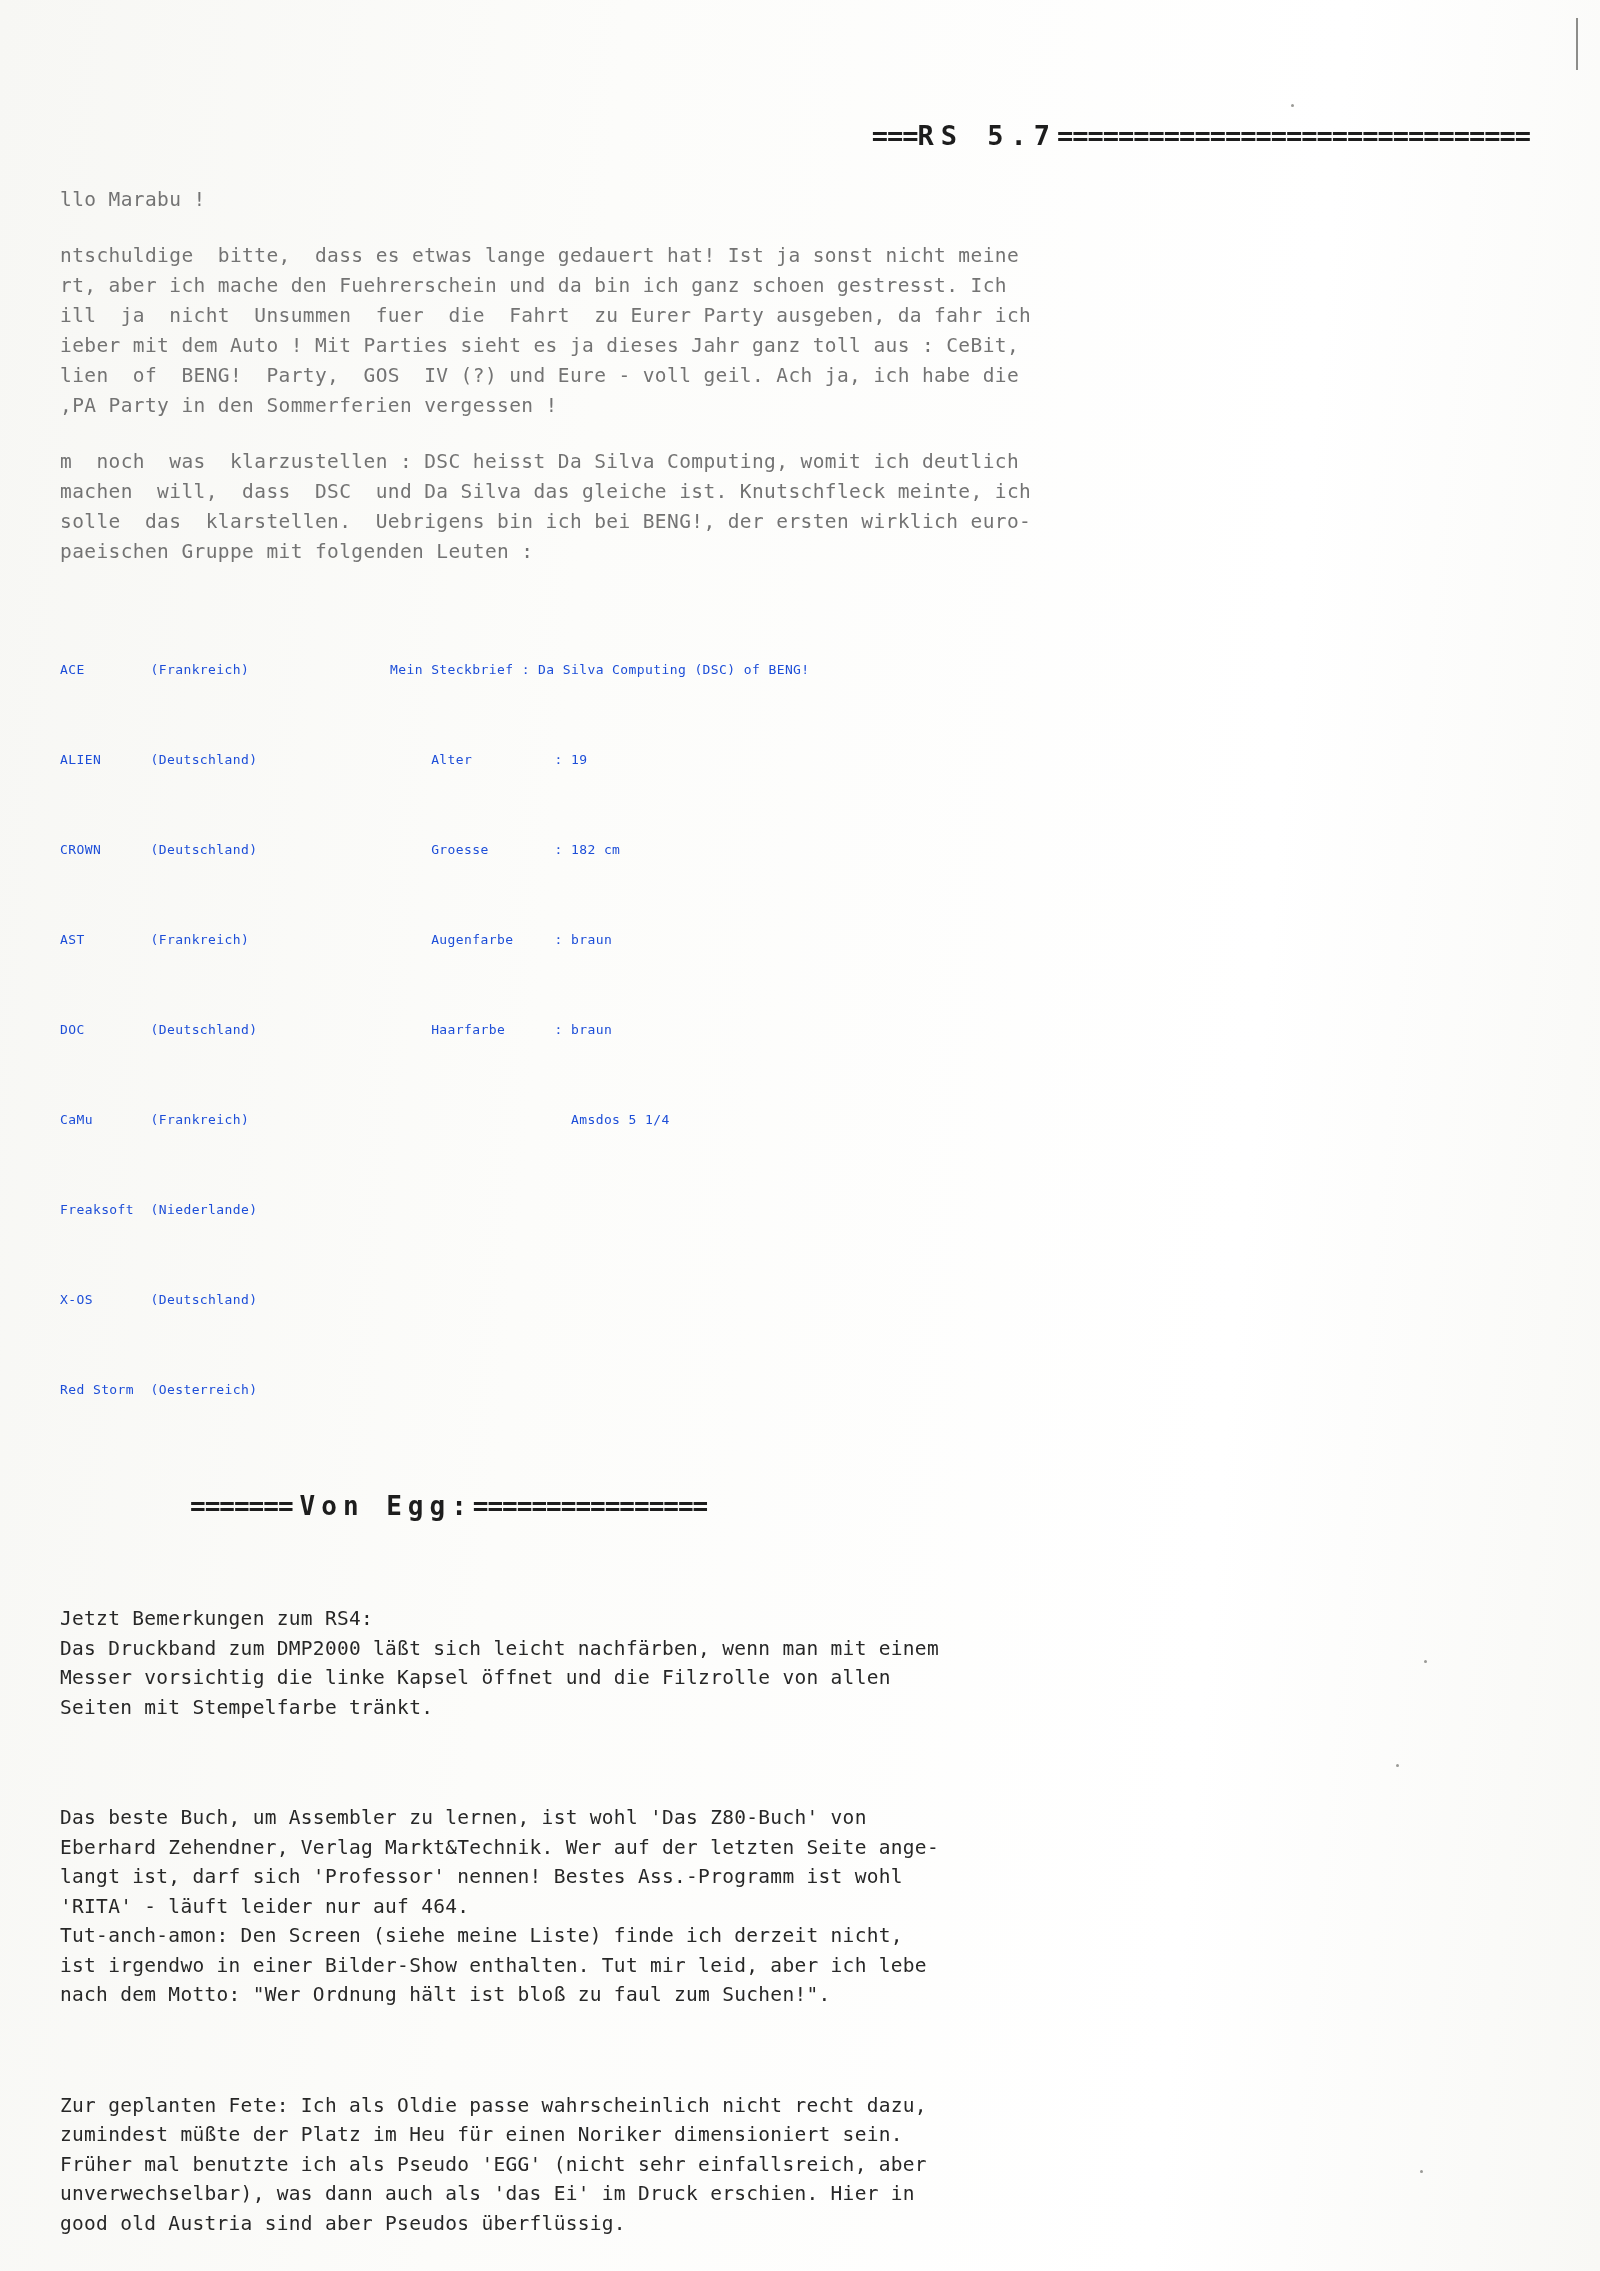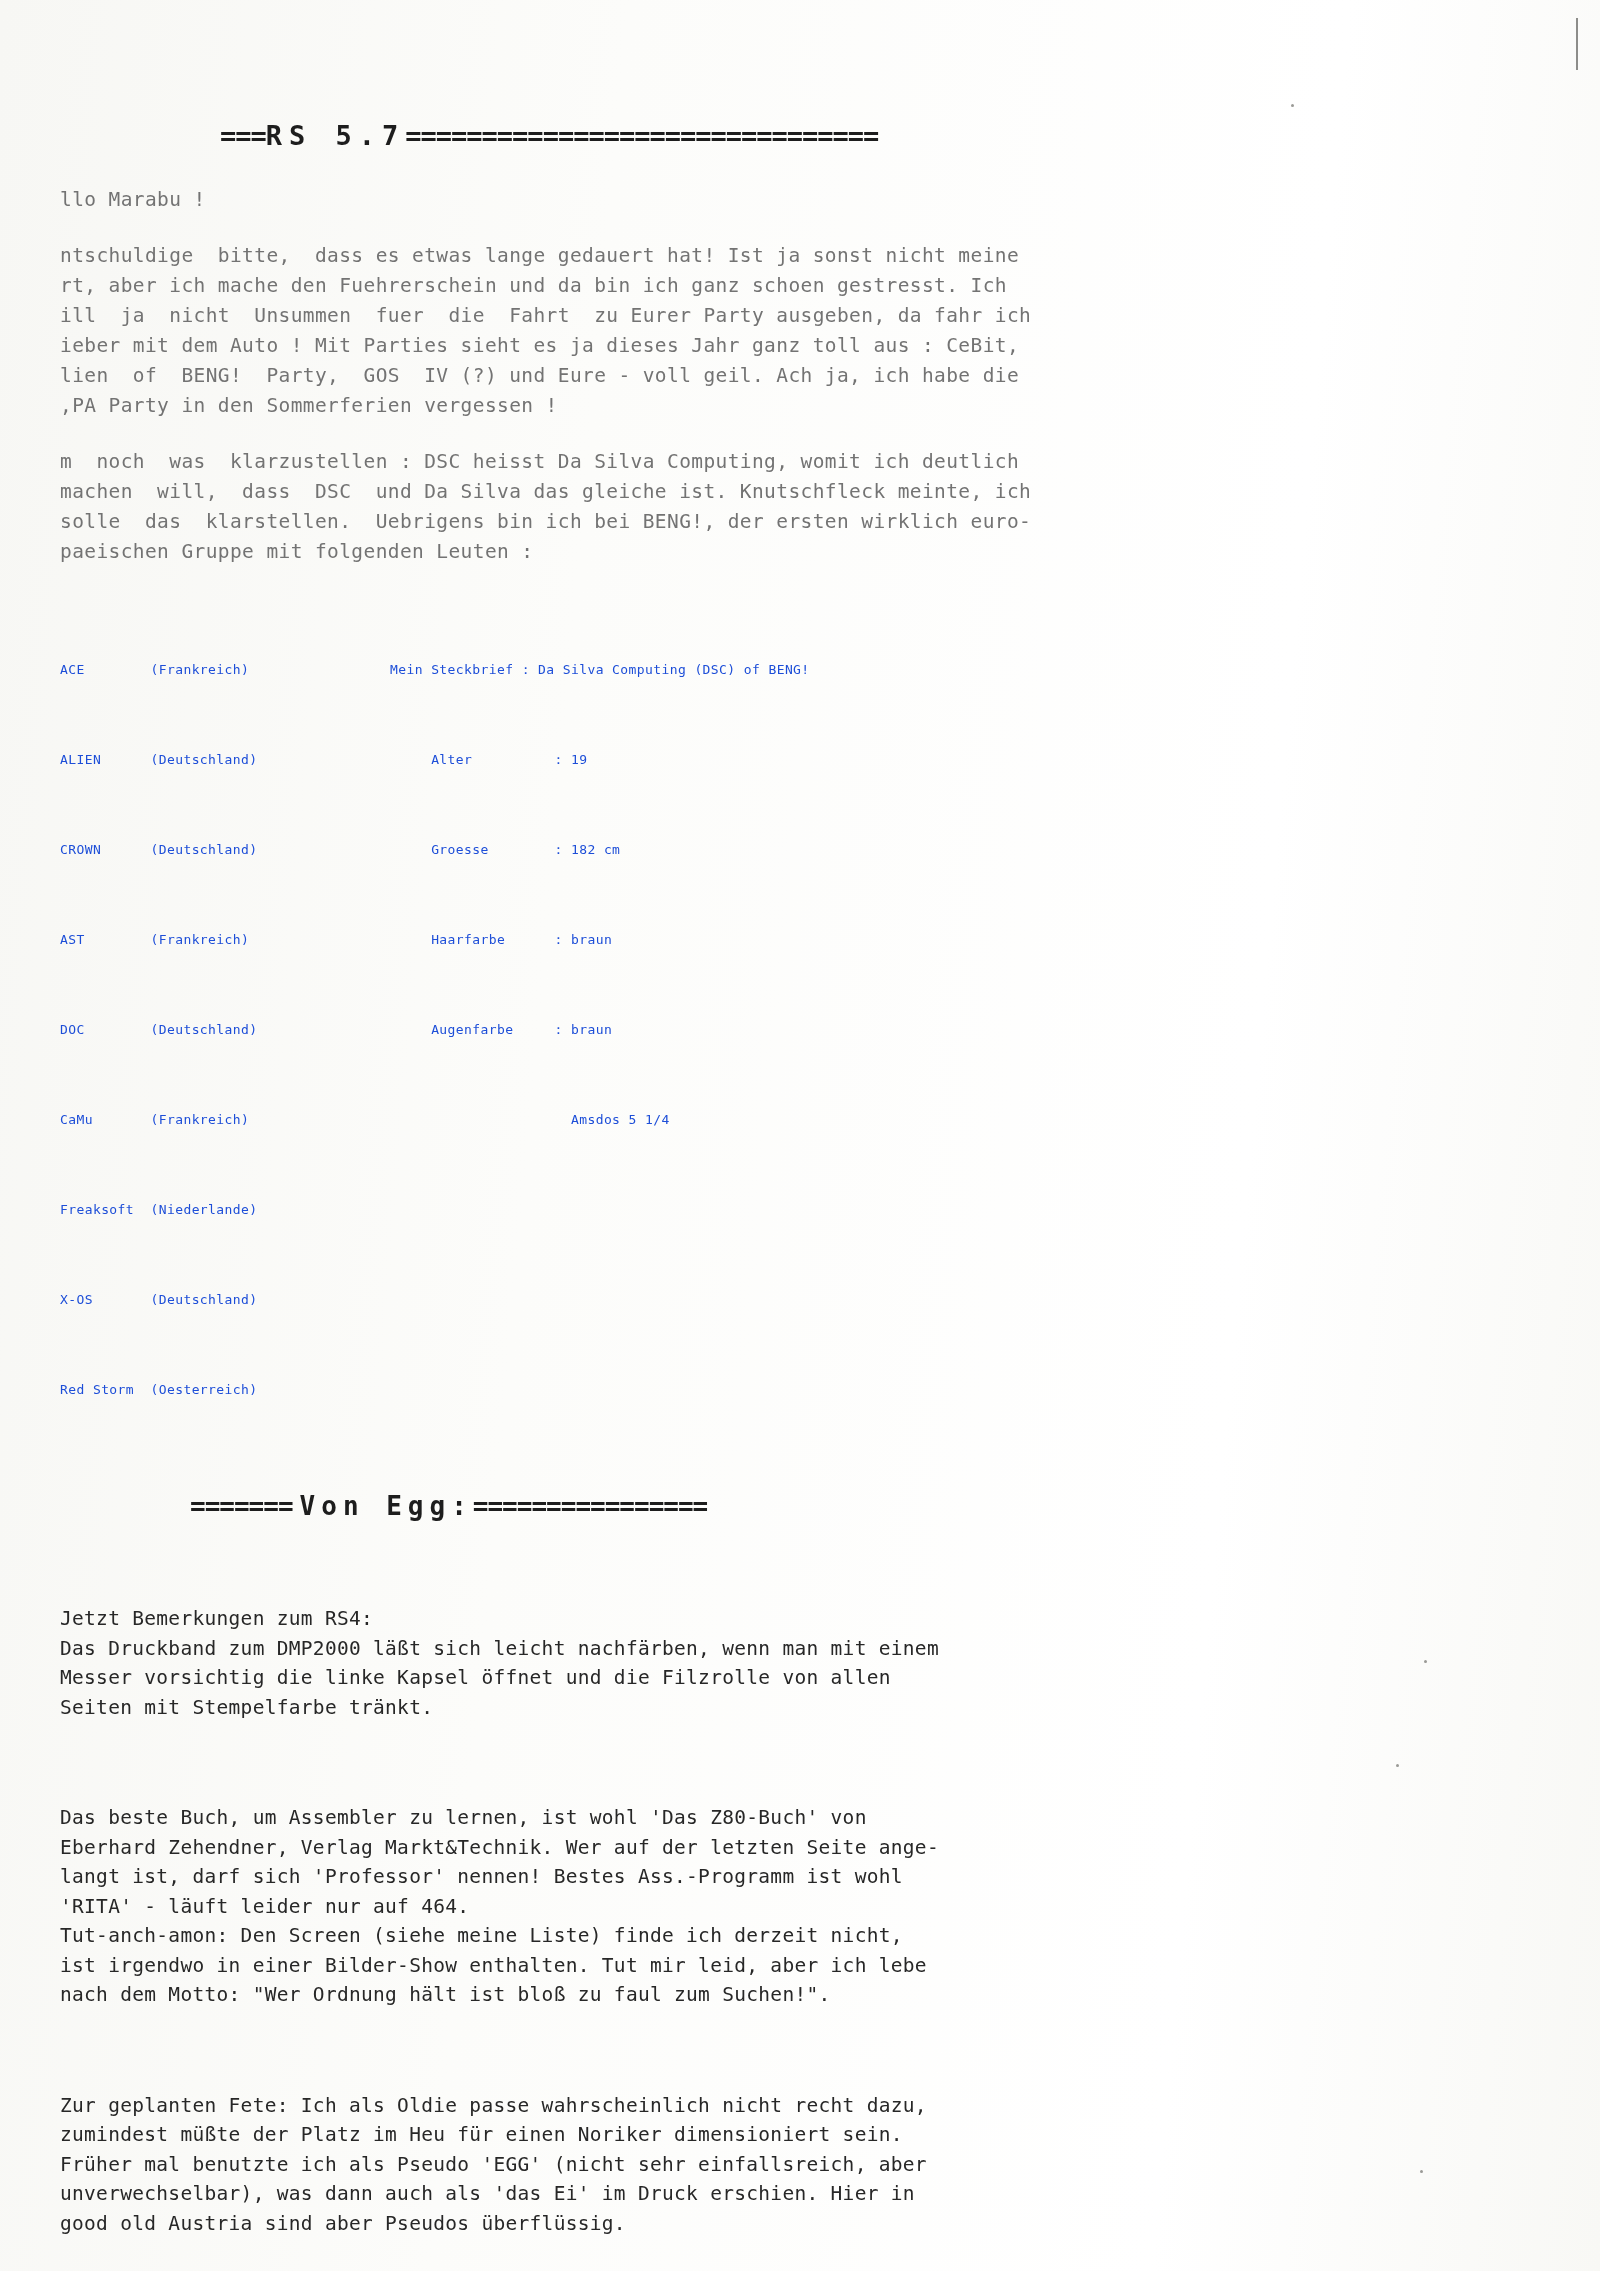--- a/index.html
+++ b/index.html
@@ -39,20 +39,21 @@
   .hdr-line {
     font-family: "DejaVu Sans Mono", monospace;
     white-space: pre;
     color: #1d1d1d;
   }
   .hdr1 {
     font-size: 27px;
     letter-spacing: 0px;
     font-weight: bold;
     margin-left: 160px;
+    text-align: right;
   }
   .hdr1 .eqs { letter-spacing: -1px; }
   .hdr1 .nm { letter-spacing: 7px; }
   .hdr2 {
     font-size: 26px;
     font-weight: bold;
     margin-left: 160px;
     margin-top: 12px;
   }
   .hdr2 .dashes { letter-spacing: 1px; font-weight: normal;}
@@ -157,22 +158,22 @@
         <div>DOC        (Deutschland)</div>
         <div>CaMu       (Frankreich)</div>
         <div>Freaksoft  (Niederlande)</div>
         <div>X-OS       (Deutschland)</div>
         <div>Red Storm  (Oesterreich)</div>
       </div>
       <div class="col-right">
         <div>Mein Steckbrief : Da Silva Computing (DSC) of BENG!</div>
         <div>     Alter          : 19</div>
         <div>     Groesse        : 182 cm</div>
+        <div>     Augenfarbe     : braun</div>
         <div>     Haarfarbe      : braun</div>
-        <div>     Augenfarbe     : braun</div>
         <div>                      Amsdos 5 1/4</div>
       </div>
     </div>
 
     <div class="hdr3"><span class="eqs">=======</span><span class="nm">Von Egg:</span><span class="eqs">================</span></div>
 
     <div class="egg-block">
       <div class="egg-para">Jetzt Bemerkungen zum RS4:
 Das Druckband zum DMP2000 läßt sich leicht nachfärben, wenn man mit einem
 Messer vorsichtig die linke Kapsel öffnet und die Filzrolle von allen

